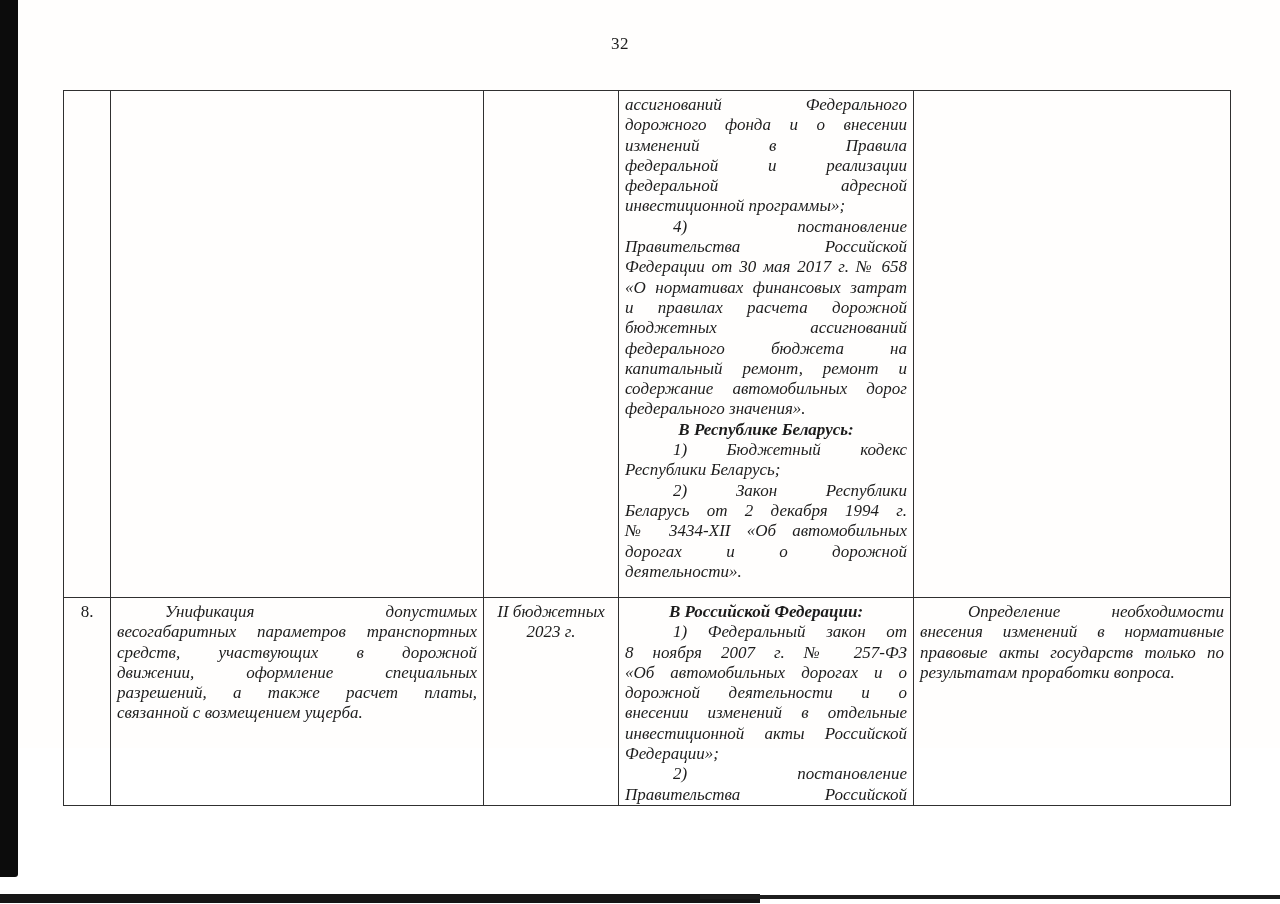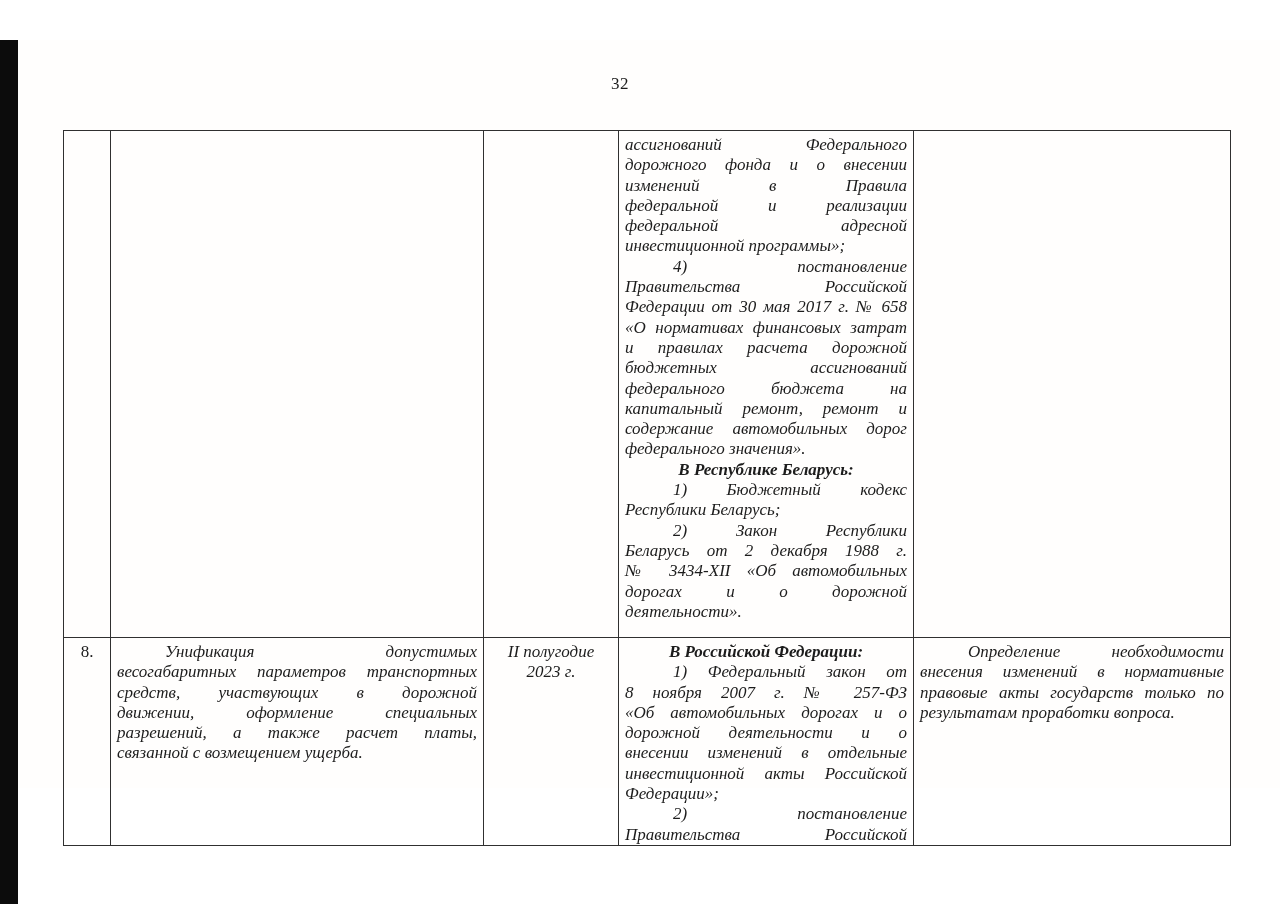--- a/index.html
+++ b/index.html
@@ -7,21 +7,20 @@
     width: 1280px; height: 904px;
     background: #ffffff;
     overflow: hidden;
     font-family: "Liberation Serif", serif;
     color: #1c1c1c;
   }
   .page {
     position: relative;
     width: 1280px; height: 748px;
     background: #fffefd;
-    margin-top: 40px;
   }
   .page-number {
     position: absolute;
     top: 34px; left: 0; right: 40px;
     text-align: center;
     font-size: 17px;
     letter-spacing: 0.5px;
   }
   
   .scan-left-bar {
@@ -114,21 +113,21 @@
             </div>
             <div class="para bold">
               <div class="line center">В Республике Беларусь:</div>
             </div>
             <div class="para">
               <div class="line indent">1) Бюджетный кодекс</div>
               <div class="line last">Республики Беларусь;</div>
             </div>
             <div class="para">
               <div class="line indent">2) Закон Республики</div>
-              <div class="line">Беларусь от 2 декабря 1988 г.</div>
+              <div class="line">Беларусь от 2 декабря 1994 г.</div>
               <div class="line">№ 3434-XII «Об автомобильных</div>
               <div class="line">дорогах и о дорожной</div>
               <div class="line last">деятельности».</div>
             </div>
           </td>
         <td></td>
       </tr>
       <tr class="row-8">
         <td class="cell-number">8.</td>
         <td>
@@ -136,21 +135,21 @@
               <div class="line indent">Унификация допустимых</div>
               <div class="line">весогабаритных параметров транспортных</div>
               <div class="line">средств, участвующих в дорожной</div>
               <div class="line">движении, оформление специальных</div>
               <div class="line">разрешений, а также расчет платы,</div>
               <div class="line last">связанной с возмещением ущерба.</div>
             </div>
           </td>
         <td>
             <div class="para">
-              <div class="line center">II полугодие</div>
+              <div class="line center">II бюджетных</div>
               <div class="line center">2023 г.</div>
             </div>
           </td>
         <td>
             <div class="para bold">
               <div class="line center">В Российской Федерации:</div>
             </div>
             <div class="para">
               <div class="line indent">1) Федеральный закон от</div>
               <div class="line">8 ноября 2007 г. № 257-ФЗ</div>

